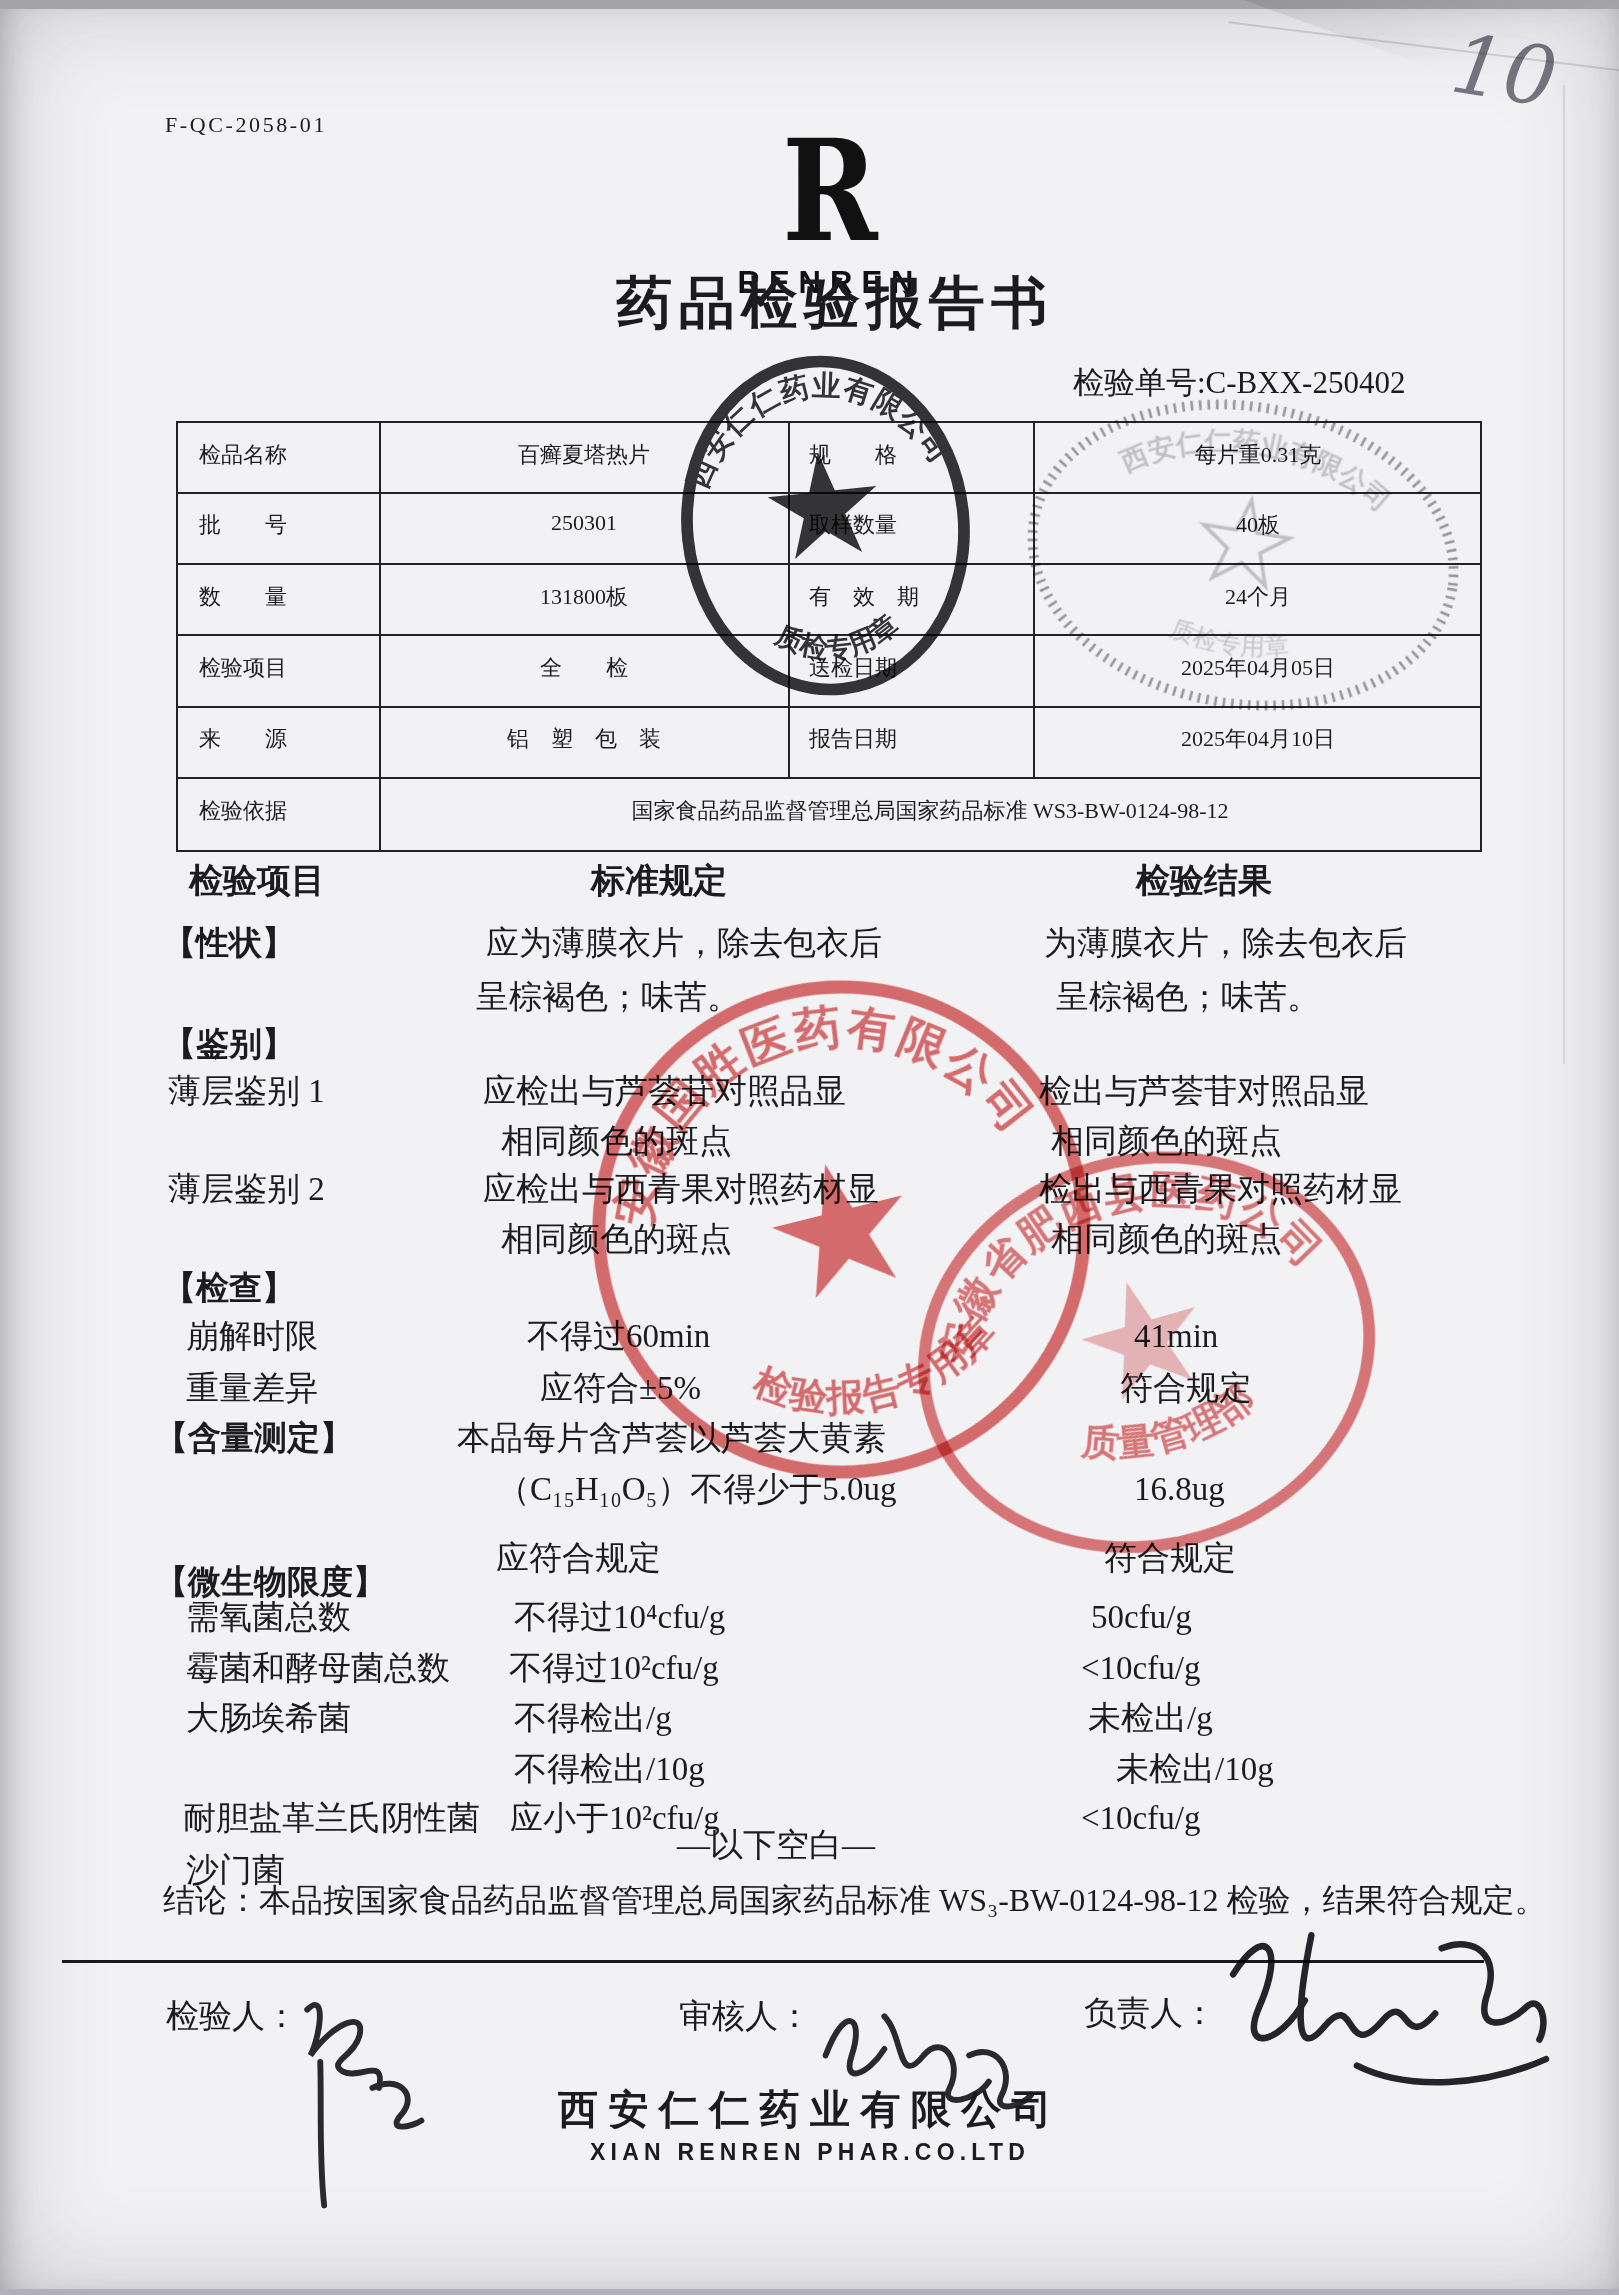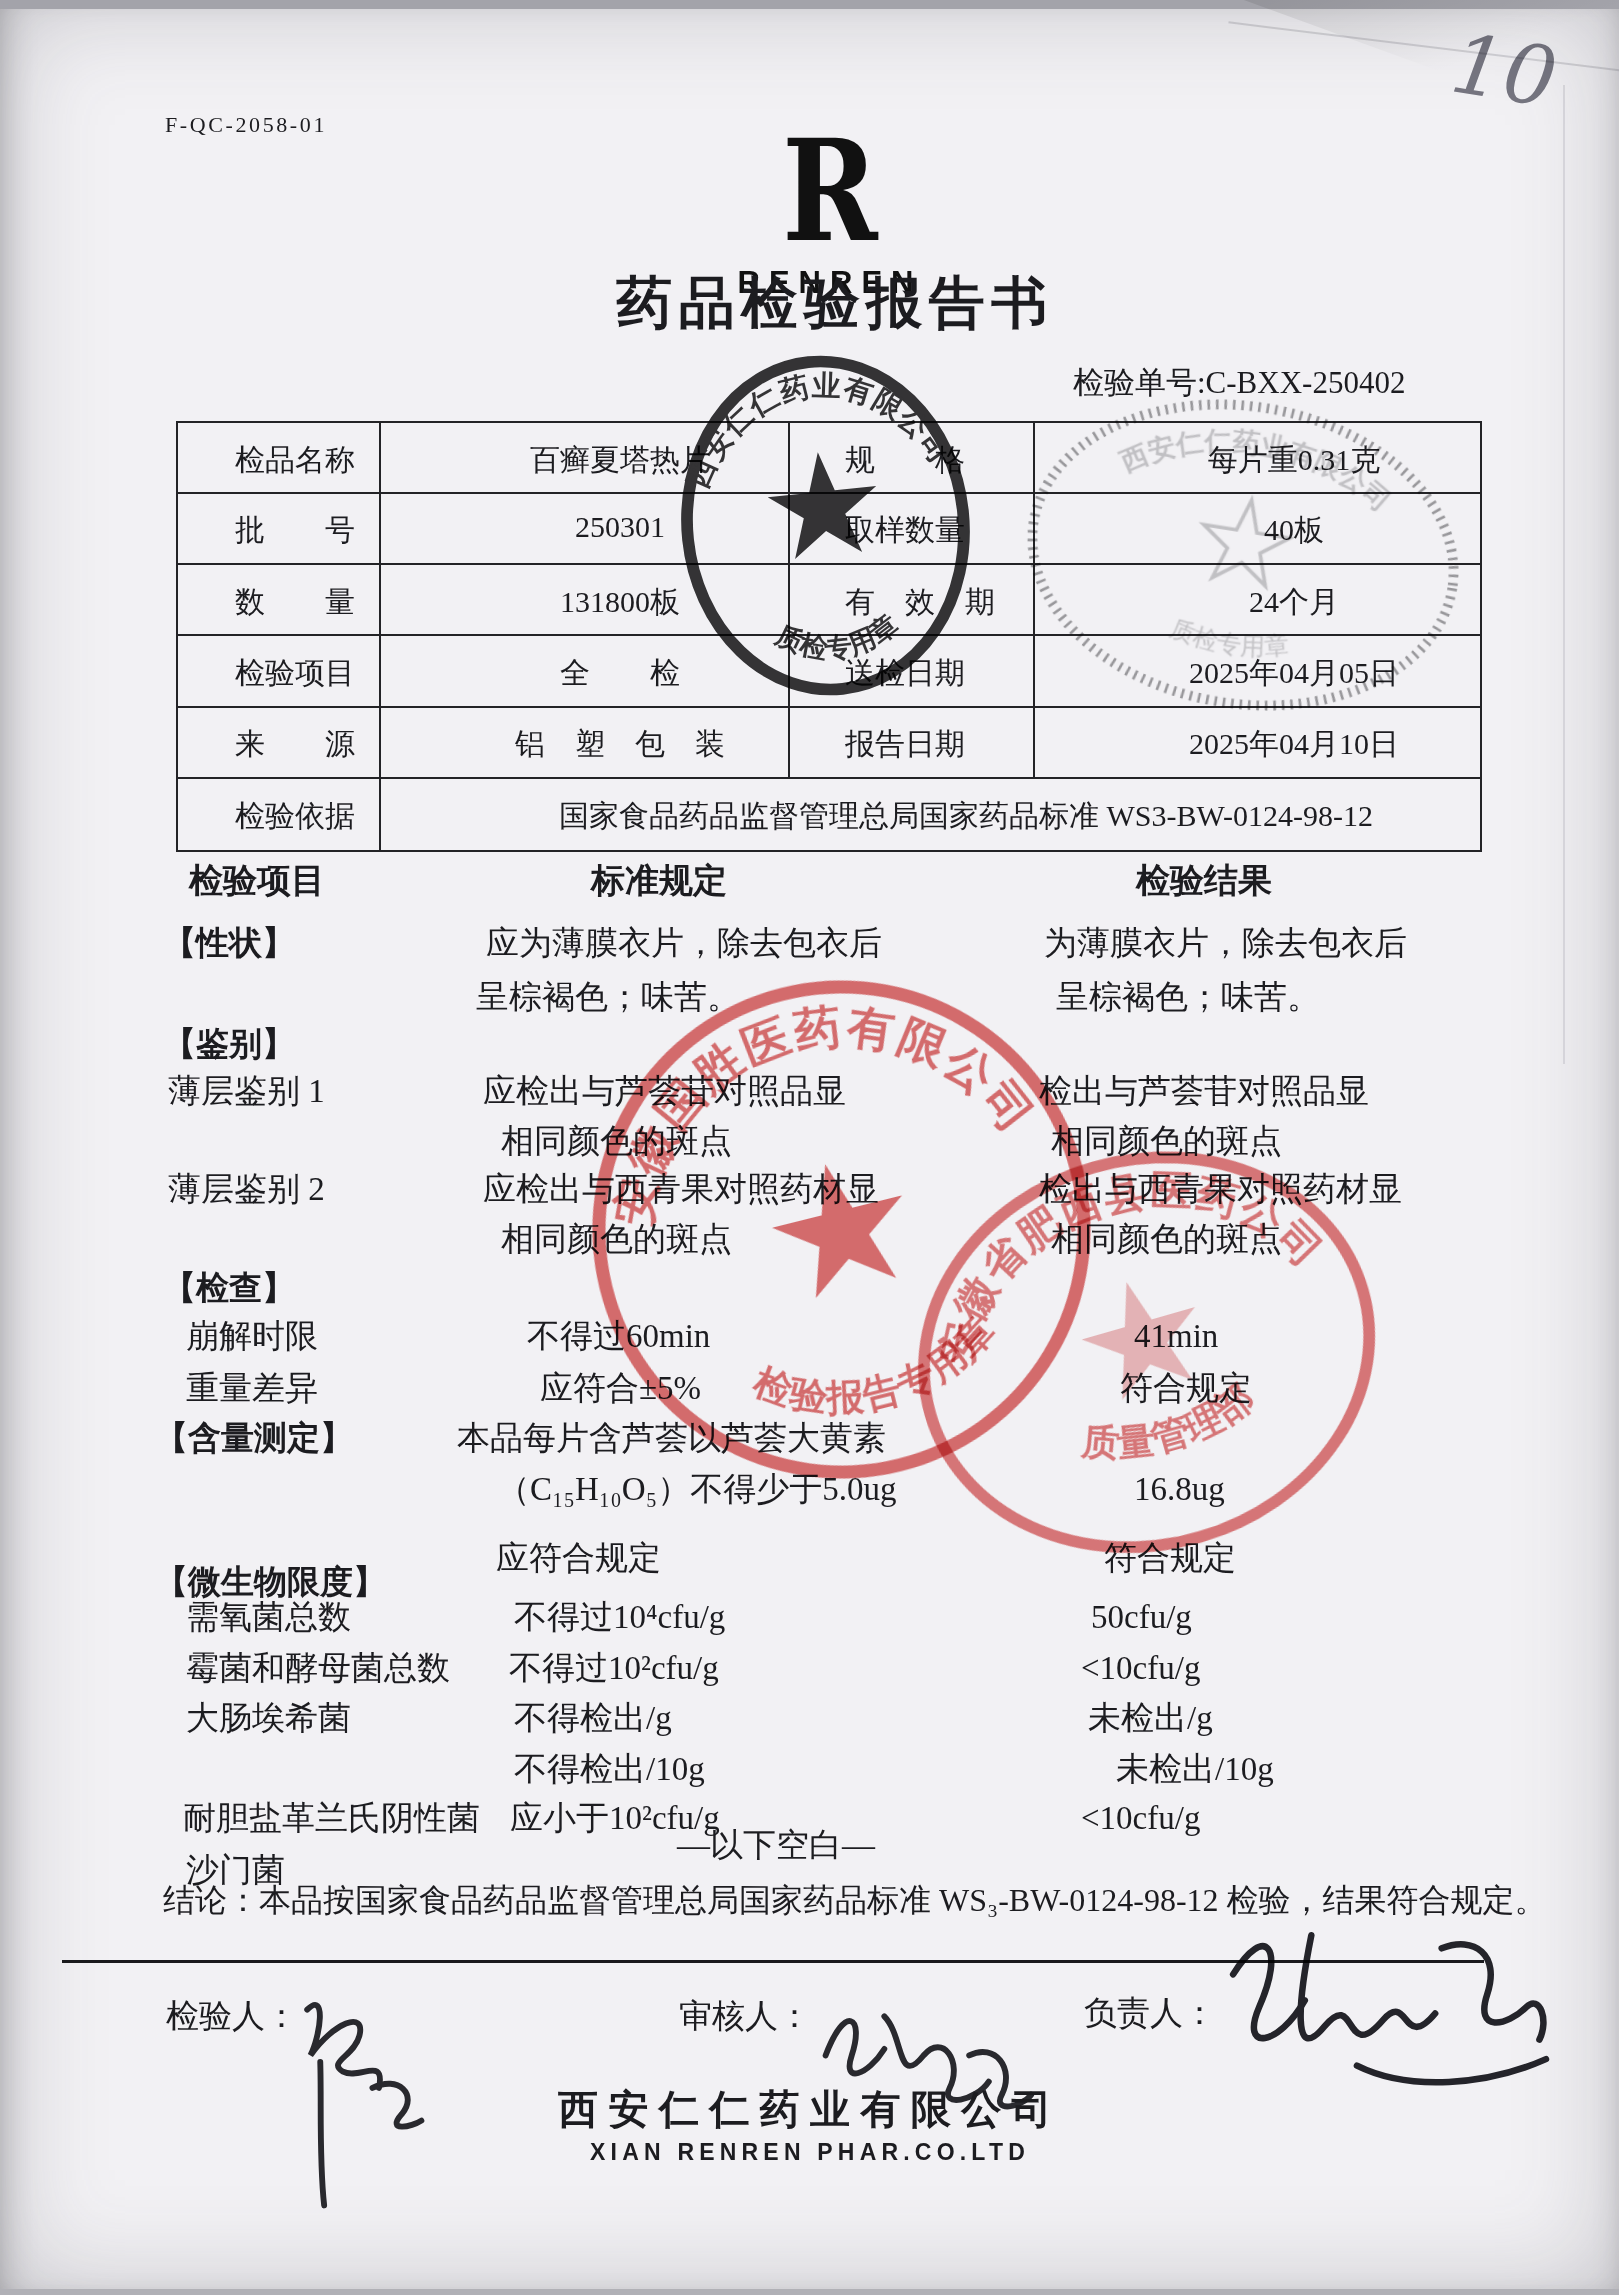--- a/index.html
+++ b/index.html
@@ -18,21 +18,21 @@
   .crease-d{position:absolute;left:1227px;top:46px;width:405px;height:2px;background:rgba(60,60,70,.18);transform:rotate(7deg);}
 
   .txt{position:absolute;white-space:nowrap;font-size:33px;line-height:1.15;}
   .ctr{transform:translateX(-50%);}
   .bold{font-weight:bold;}
 
   
   .tbl{position:absolute;left:176px;top:421px;width:1302px;height:427px;border:2.6px solid #232326;}
   .hline{position:absolute;left:0;width:100%;height:2px;background:#232326;}
   .vline{position:absolute;top:0;width:2px;background:#232326;}
-  .cell{position:absolute;white-space:nowrap;font-size:30px;margin-left:36px;}
+  .cell{position:absolute;white-space:nowrap;font-size:22px;}
 
   .stamp{position:absolute;mix-blend-mode:multiply;}
   .sig{position:absolute;mix-blend-mode:multiply;}
 
   .handnum{
     position:absolute;left:1452px;top:23px;font-size:82px;color:#7c7c86;
     font-style:italic;transform:rotate(9deg);font-family:"DejaVu Serif",serif;mix-blend-mode:multiply;
   }
   .logoR{
     position:absolute;left:830px;top:121px;transform:translateX(-50%) scaleX(.82);

